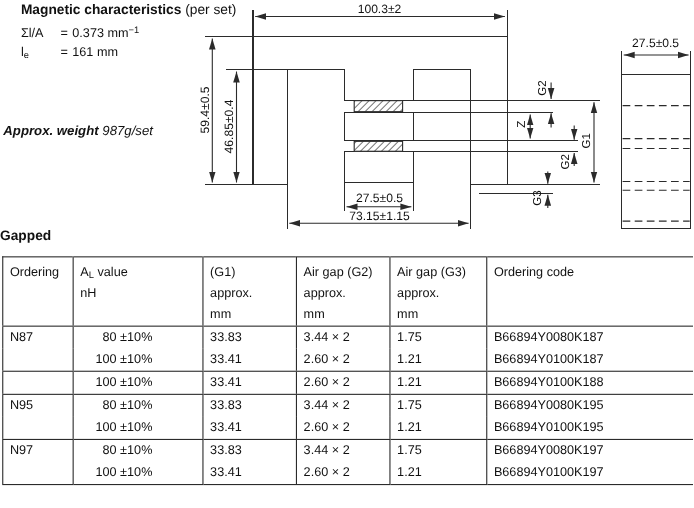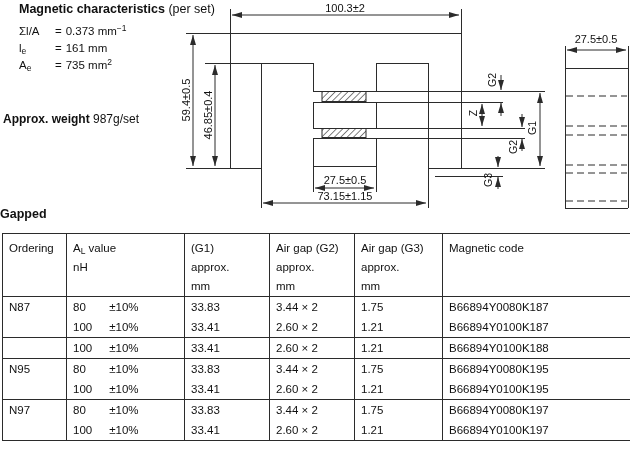--- a/index.html
+++ b/index.html
@@ -8,49 +8,48 @@
   
   #char-block{position:absolute;left:3px;top:2px;width:224px;margin-left:16px;}
   .title{font-size:12.5px;line-height:15px;}
   .b{font-weight:bold;}
   #char-list{margin-top:6px;}
   .char-row{font-size:11.5px;height:17px;line-height:17px;white-space:nowrap;}
   .c-lbl{display:inline-block;width:36px;}
   .c-eq{display:inline-block;margin-right:4px;}
   sub{font-size:8.5px;line-height:0;vertical-align:-2px;}
   sup{font-size:8.5px;line-height:0;vertical-align:4px;}
-  #weight-line{position:absolute;left:3px;top:112px;font-size:12px;}
+  #weight-line{position:absolute;left:3px;top:112px;font-size:12px;font-style:italic;}
   
   #drawing{position:absolute;left:0;top:0;}
   text{font-family:"Liberation Sans",sans-serif;font-size:11px;fill:#111;}
   text.glabel{font-size:10.5px;}
   
   #gapped-heading{position:absolute;left:0;top:207px;font-size:12.5px;font-weight:bold;}
   #table-wrap{position:absolute;left:2px;top:233px;}
   table{border-collapse:collapse;table-layout:fixed;width:627px;
         border-top:1.2px solid #2b2b2b;border-bottom:1.2px solid #2b2b2b;border-left:1.2px solid #2b2b2b;
         font-size:11.5px;color:#111;}
   th,td{font-weight:normal;text-align:left;padding:0 0 0 6px;vertical-align:top;white-space:nowrap;overflow:hidden;}
   th{height:56px;padding-top:5px;line-height:19px;border-bottom:1.2px solid #2b2b2b;}
   th:not(:first-child),td:not(:first-child){border-left:1.2px solid #2b2b2b;}
   td{height:20px;line-height:20px;vertical-align:middle;}
   tr.sep td{border-bottom:1.2px solid #2b2b2b;}
-  .al-num{display:inline-block;width:33px;text-align:left;}
+  .al-num{display:inline-block;width:33px;text-align:right;}
 </style>
 </head>
 <body>
 
 <div id="page">
 
   <div id="char-block">
     <div class="title"><span class="b">Magnetic characteristics</span><span> (per set)</span></div>
     <div id="char-list">
         <div class="char-row"><span class="c-lbl">Σl/A</span><span class="c-eq">=</span><span class="c-val">0.373 mm<sup>−1</sup></span></div>
         <div class="char-row"><span class="c-lbl">l<sub>e</sub></span><span class="c-eq">=</span><span class="c-val">161 mm</span></div>
-        <div class="char-row"><span class="c-lbl">A<sub>e</sub></span><span class="c-eq">=</span><span class="c-val">735 mm<sup>2</sup></span></div>
       </div>
   </div>
   <div id="weight-line"><span class="b">Approx. weight</span><span> 987g/set</span></div>
 
   <svg id="drawing" width="631" height="232" viewBox="0 0 631 232">
     <defs>
       <marker id="ah" viewBox="0 0 10 8" refX="10" refY="4" markerWidth="10" markerHeight="8" orient="auto-start-reverse">
           <path d="M0,1 L10,4 L0,7 Z" fill="#2b2b2b"></path>
         </marker>
       <pattern id="hatch" width="4.5" height="4.5" patternUnits="userSpaceOnUse" patternTransform="rotate(45)">
@@ -123,21 +122,21 @@
           <col style="width:88px">
           <col style="width:187px">
       </colgroup>
       <thead>
         <tr>
           <th><span>Ordering</span></th>
           <th><span>A</span><sub>L</sub><span> value</span><br><span>nH</span></th>
           <th><span>(G1)</span><br><span>approx.</span><br><span>mm</span></th>
           <th><span>Air gap (G2)</span><br><span>approx.</span><br><span>mm</span></th>
           <th><span>Air gap (G3)</span><br><span>approx.</span><br><span>mm</span></th>
-          <th><span>Magnetic code</span></th>
+          <th><span>Ordering code</span></th>
         </tr>
       </thead>
       <tbody>
           <tr>
             <td>N87</td>
             <td><span class="al-num">80</span> ±10%</td>
             <td>33.83</td>
             <td>3.44 × 2</td>
             <td>1.75</td>
             <td>B66894Y0080K187</td>

